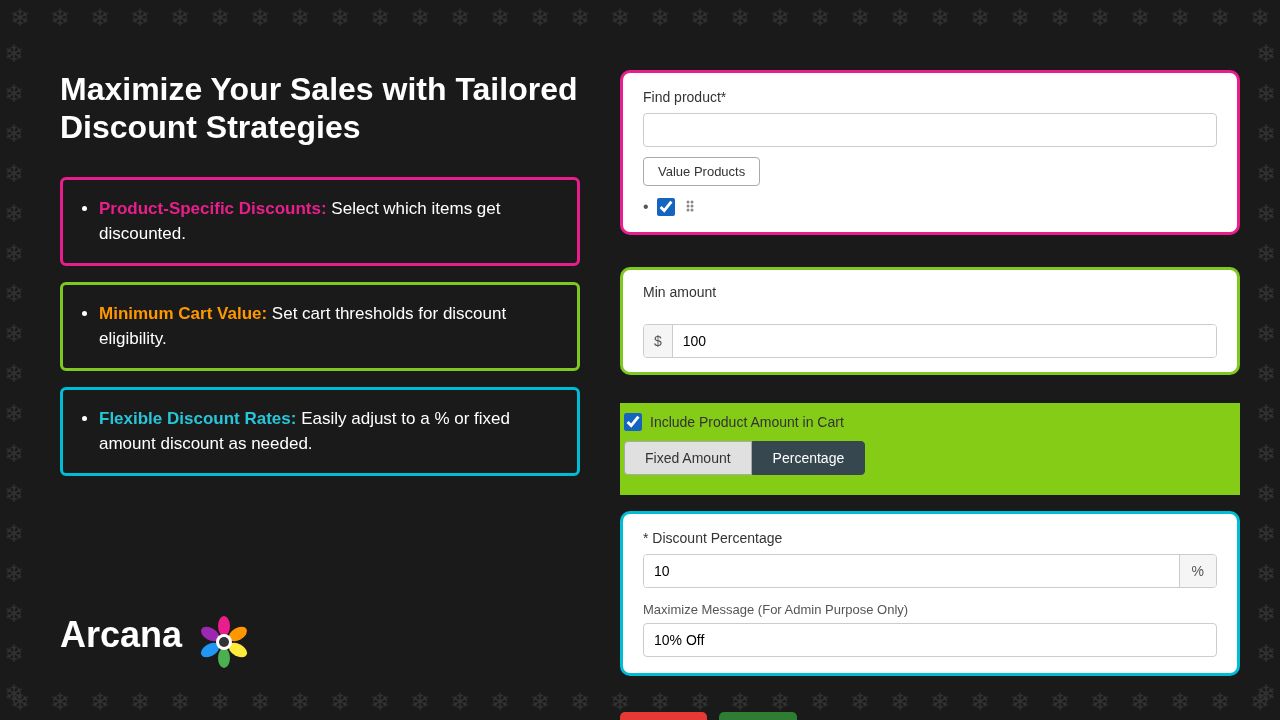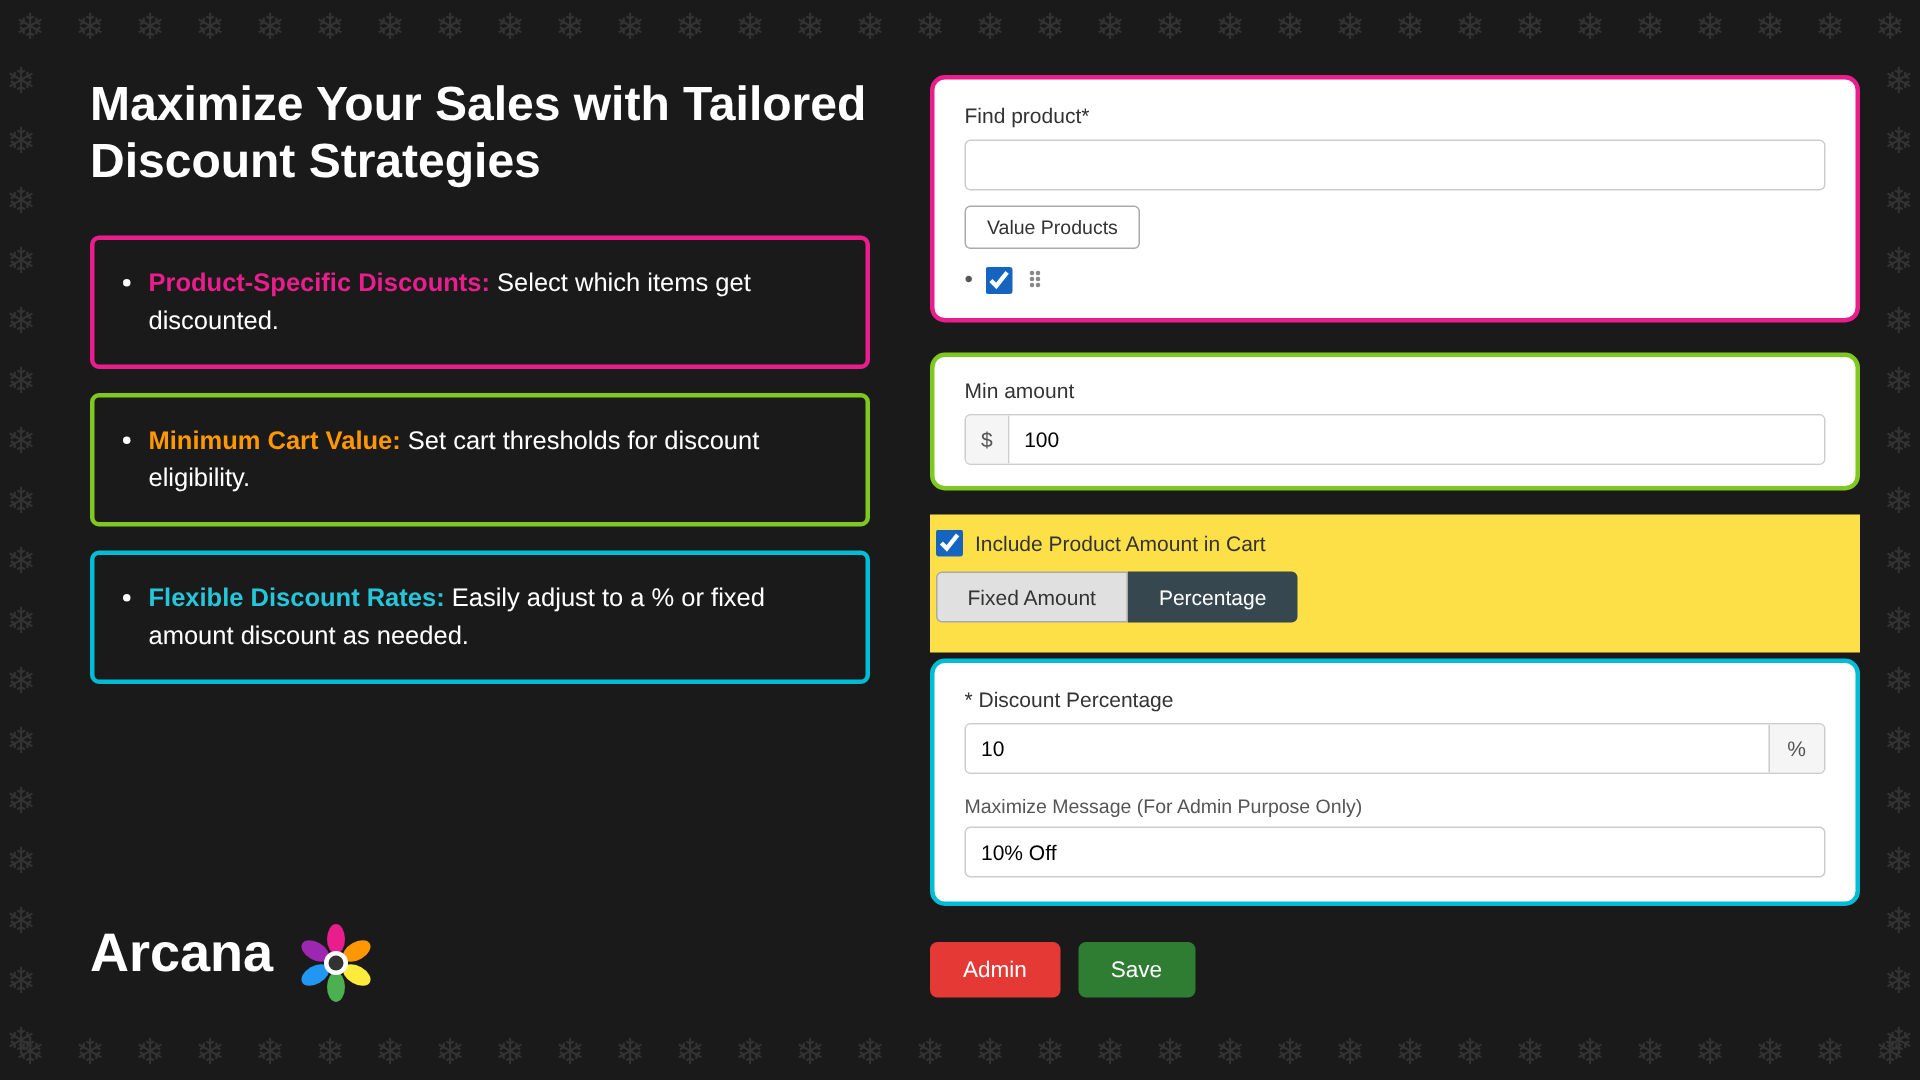--- a/index.html
+++ b/index.html
@@ -20,21 +20,21 @@
       pointer-events: none;
       z-index: 0;
     }
 
     .main-content {
       position: relative;
       z-index: 1;
       display: flex;
       width: 1280px;
       height: 720px;
-      padding: 40px 40px 40px 60px;
+      padding: 60px 40px 40px 60px;
       gap: 40px;
     }
 
     
     .left-panel {
       flex: 0 0 520px;
       display: flex;
       flex-direction: column;
       justify-content: space-between;
       padding-bottom: 10px;
@@ -97,21 +97,21 @@
     .logo-icon {
       width: 56px;
       height: 56px;
     }
 
     
     .right-panel {
       flex: 1;
       display: flex;
       flex-direction: column;
-      gap: 4px;
+      gap: 16px;
       padding-top: 10px;
     }
 
     
     .section-find {
       border: 3px solid #e91e8c;
       border-radius: 10px;
       padding: 16px 20px 16px 20px;
       margin-bottom: 16px;
       background: #fff;
@@ -165,21 +165,21 @@
       border: 3px solid #7ec820;
       border-radius: 10px;
       padding: 14px 20px;
       margin-bottom: 12px;
       background: #fff;
     }
 
     .section-min .field-label {
       font-size: 14px;
       color: #333;
-      margin-bottom: 8px;
+      margin-bottom: 24px;
       font-weight: 500;
     }
 
     .amount-input-wrap {
       display: flex;
       align-items: center;
       border: 1px solid #ccc;
       border-radius: 4px;
       overflow: hidden;
       background: #fff;
@@ -526,21 +526,21 @@
     </div>
 
     <div class="section-min">
       <div class="field-label">Min amount</div>
       <div class="amount-input-wrap">
         <span class="amount-prefix">$</span>
         <input type="text" class="amount-input" value="100" style="">
       </div>
     </div>
 
-    <div style="background:#fde047; padding: 0 4px 8px 4px;">
+    <div style="background:#84cc16; padding: 0 4px 8px 4px;">
       <div class="checkbox-row">
         <input type="checkbox" checked="" style="">
         <label>Include Product Amount in Cart</label>
       </div>
       <div class="toggle-group">
         <button class="toggle-btn">Fixed Amount</button>
         <button class="toggle-btn active">Percentage</button>
       </div>
     </div>
 

